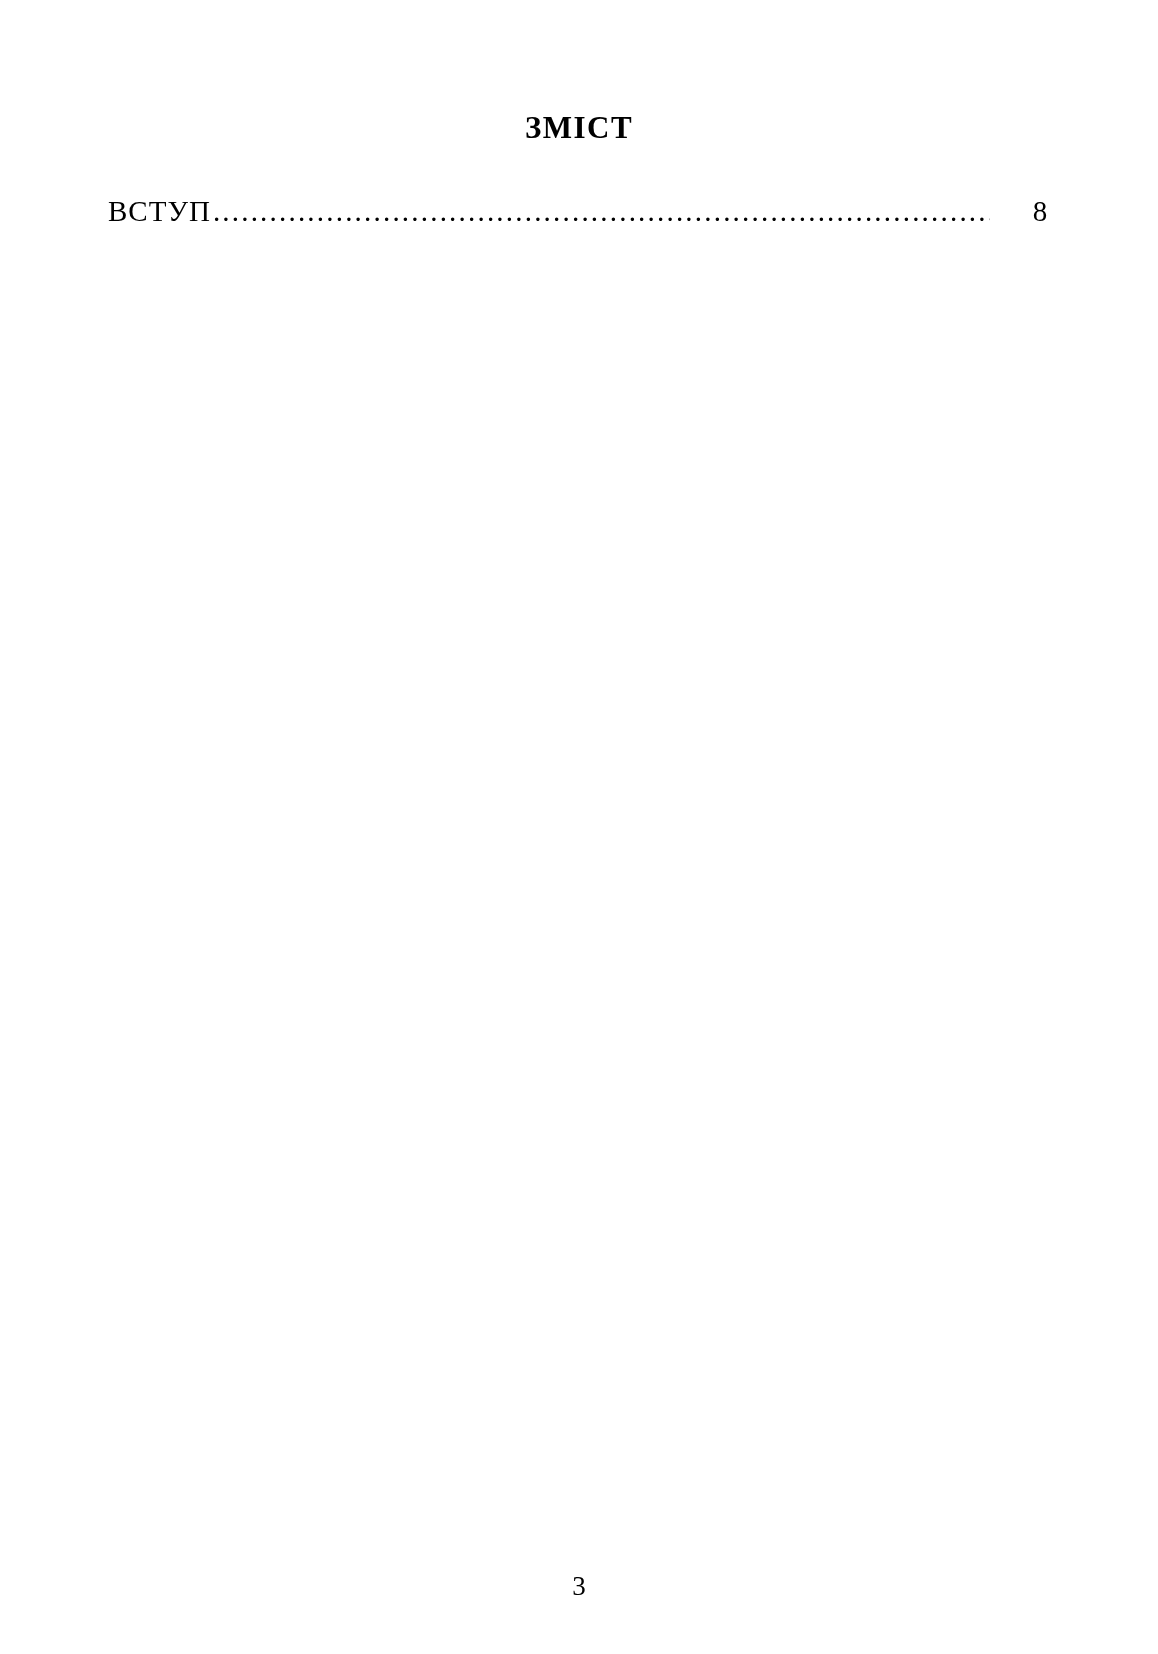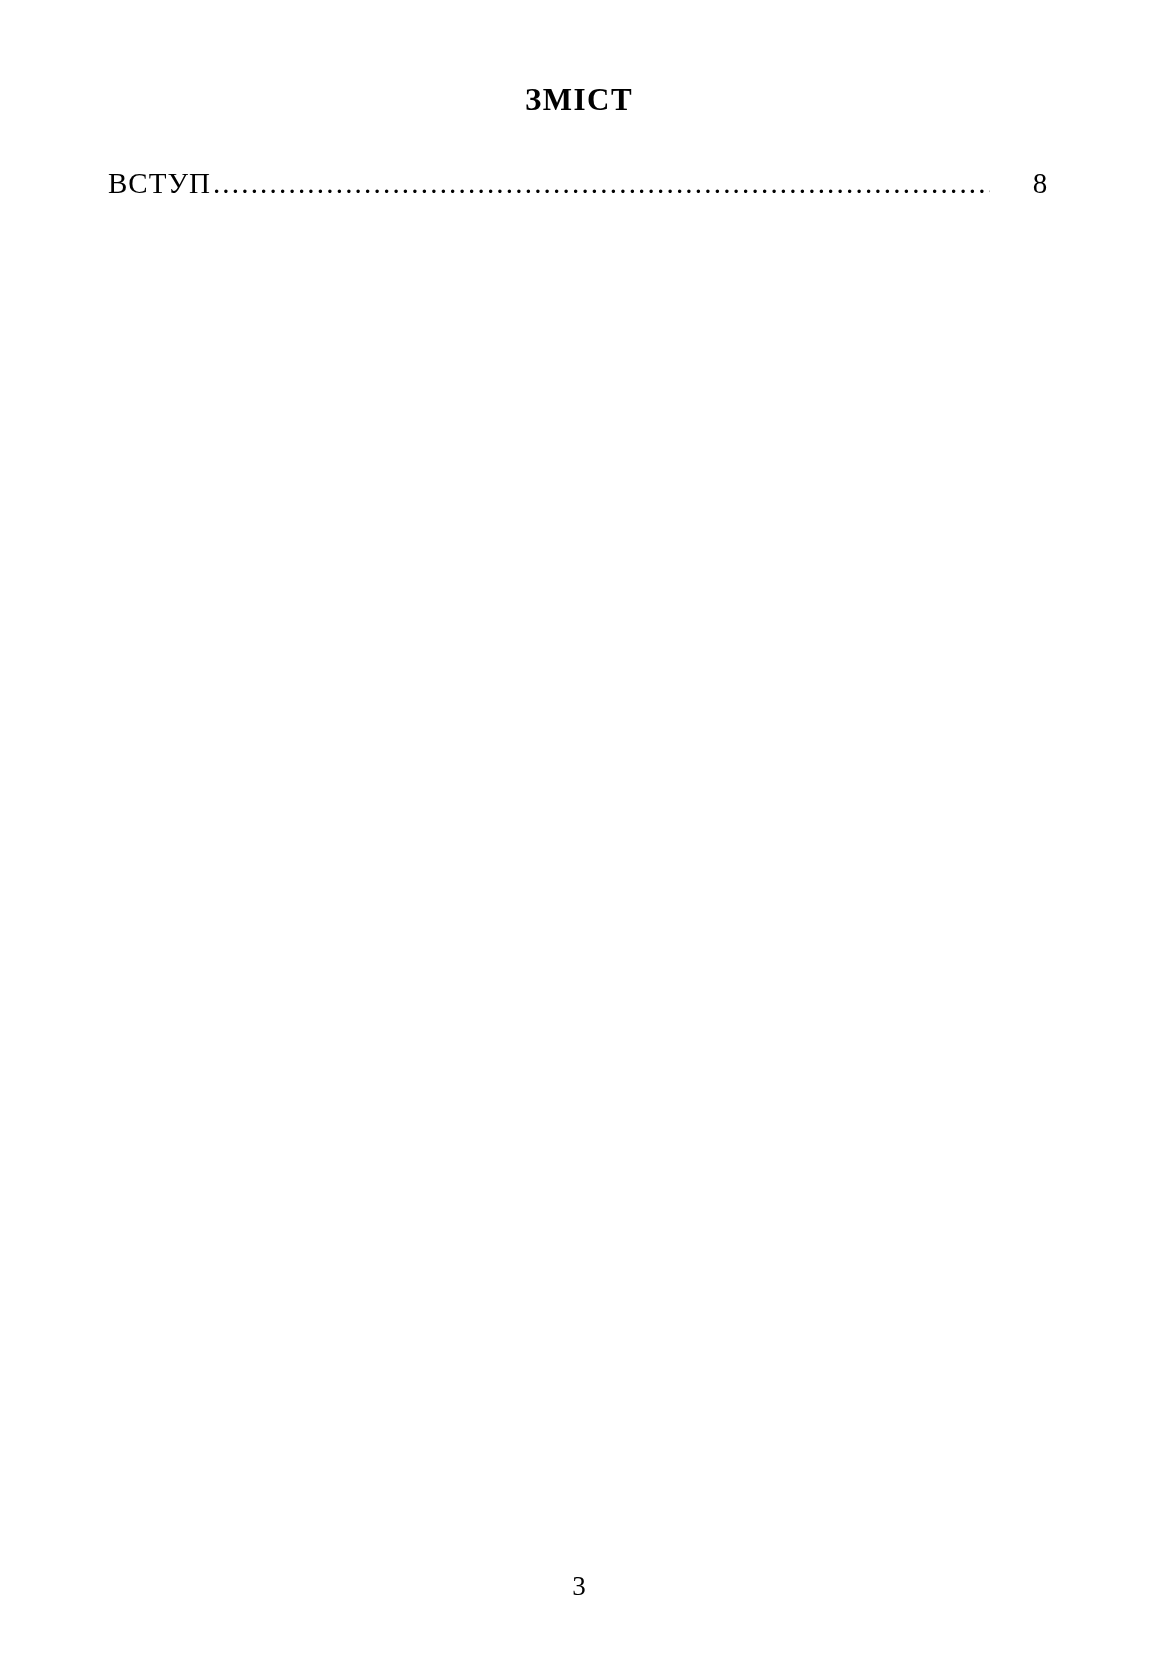--- a/index.html
+++ b/index.html
@@ -24,21 +24,21 @@
     padding: 0;
   }
 
   
   .doc-title {
     text-align: center;
     font-weight: bold;
     font-size: 31px;
     letter-spacing: 1.5px;
     margin: 0;
-    padding-top: 84px;
+    padding-top: 112px;
     line-height: 1;
   }
 
   
   .toc-block {
     margin: 0 auto;
     width: 1158px;
     box-sizing: border-box;
     padding-left: 108px;
     padding-right: 100px;

